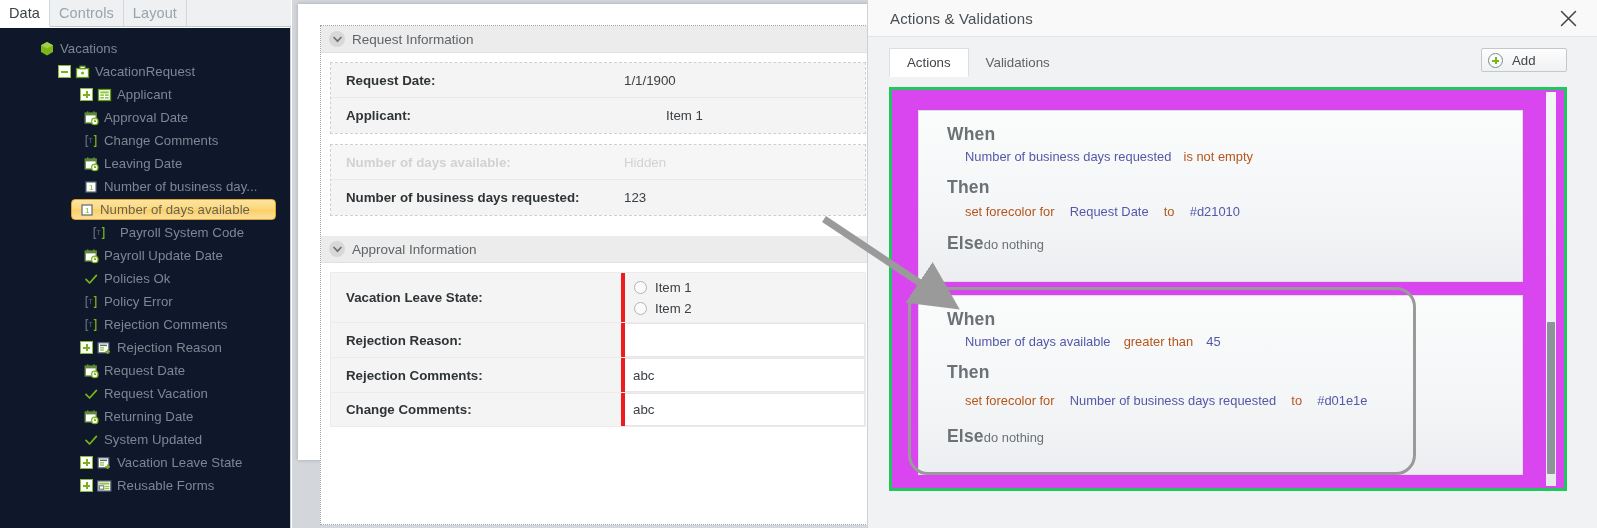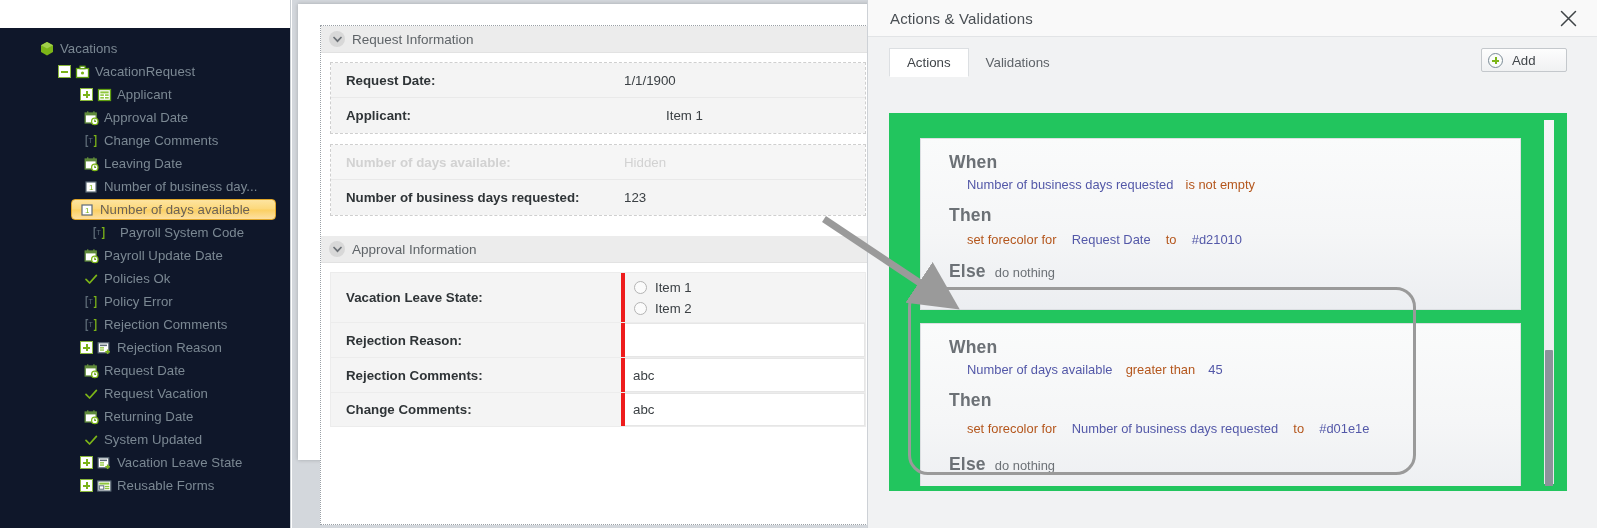--- a/index.html
+++ b/index.html
@@ -214,39 +214,38 @@
     position: relative; flex:0 0 auto;
   }
   .plusicon::before, .plusicon::after {
     content:""; position:absolute; background:#7cb518;
   }
   .plusicon::before { left:3px; top:6px; width:7px; height:2px; }
   .plusicon::after { left:6px; top:3px; width:2px; height:7px; }
 
   #ruleslist {
     position: absolute; left: 21px; top: 50px; right: 30px; bottom: 37px;
-    background: #22c55e;
-    border: 5px solid #22c55e;
+    background: #d946ef;
+    border: 3px solid #22c55e;
     overflow: hidden;
-    margin-top: 26px;
   }
   .rulecard {
     position: absolute; left: 26px; right: 41px;
     background: linear-gradient(to bottom,#fafbfb 0%, #f5f6f7 55%, #eceef1 100%);
     border: 1px solid #dcdfe2;
     padding: 13px 0 12px 28px;
   }
   #card1 { top: 20px; height: 172px; }
   #card2 { top: 205px; height: 180px; }
   .kw { font-size: 17.5px; font-weight: bold; color: #6c7176; letter-spacing:.2px;}
   .clause { margin: 4px 0 0 18px; font-size: 12.9px; }
   .tok-field { color: #5358a8; }
   .tok-op { color: #b4561c; }
   .tok-val { color: #5358a8; }
-  .elseline { margin-top: 14px; display:flex; align-items:baseline; gap:9px;}
+  .elseline { margin-top: 14px; display:flex; align-items:baseline; }
   .elseline .sub { font-size: 12.9px; color:#6c7176; }
   .row-then { margin-top: 13px; }
   .row-then2 { margin-top: 6px; }
 
   #highlight-ring {
     position: absolute;
     left: 908px; top: 287px; width: 508px; height: 188px;
     border: 3px solid #9a9a9a;
     border-radius: 20px;
     pointer-events: none;
@@ -260,20 +259,26 @@
     background: #8c939b; border-radius: 1px;
   }
   #arrow { position: absolute; left: 800px; top: 195px; width: 160px; height: 115px; pointer-events:none; }
 </style>
 </head>
 <body>
 
 <div id="root">
 
   <div id="sidebar">
+    <div id="sidebar-tabs">
+      <div class="sb-tab active">Data</div>
+      <div class="sb-tab">Controls</div>
+      <div class="sb-tab">Layout</div>
+      <div id="sb-tabs-filler"></div>
+    </div>
     <div id="tree">
         <div class="tnode" style="margin-left: 0px; padding-left: 36px;">
           <span style="width:0;flex:0 0 auto"></span>
           <span class="ico"><svg width="17" height="16" viewBox="0 0 17 16">
               <path d="M8 1 L14 4.2 L14 11 L8 14.4 L2 11 L2 4.2 Z" fill="#7cb518"></path>
               <path d="M8 1 L14 4.2 L8 7.4 L2 4.2 Z" fill="#a0cf4a"></path>
             </svg></span>
           <span class="tlabel">Vacations</span>
         </div>
         <div class="tnode" style="margin-left: 0px; padding-left: 58px;">

